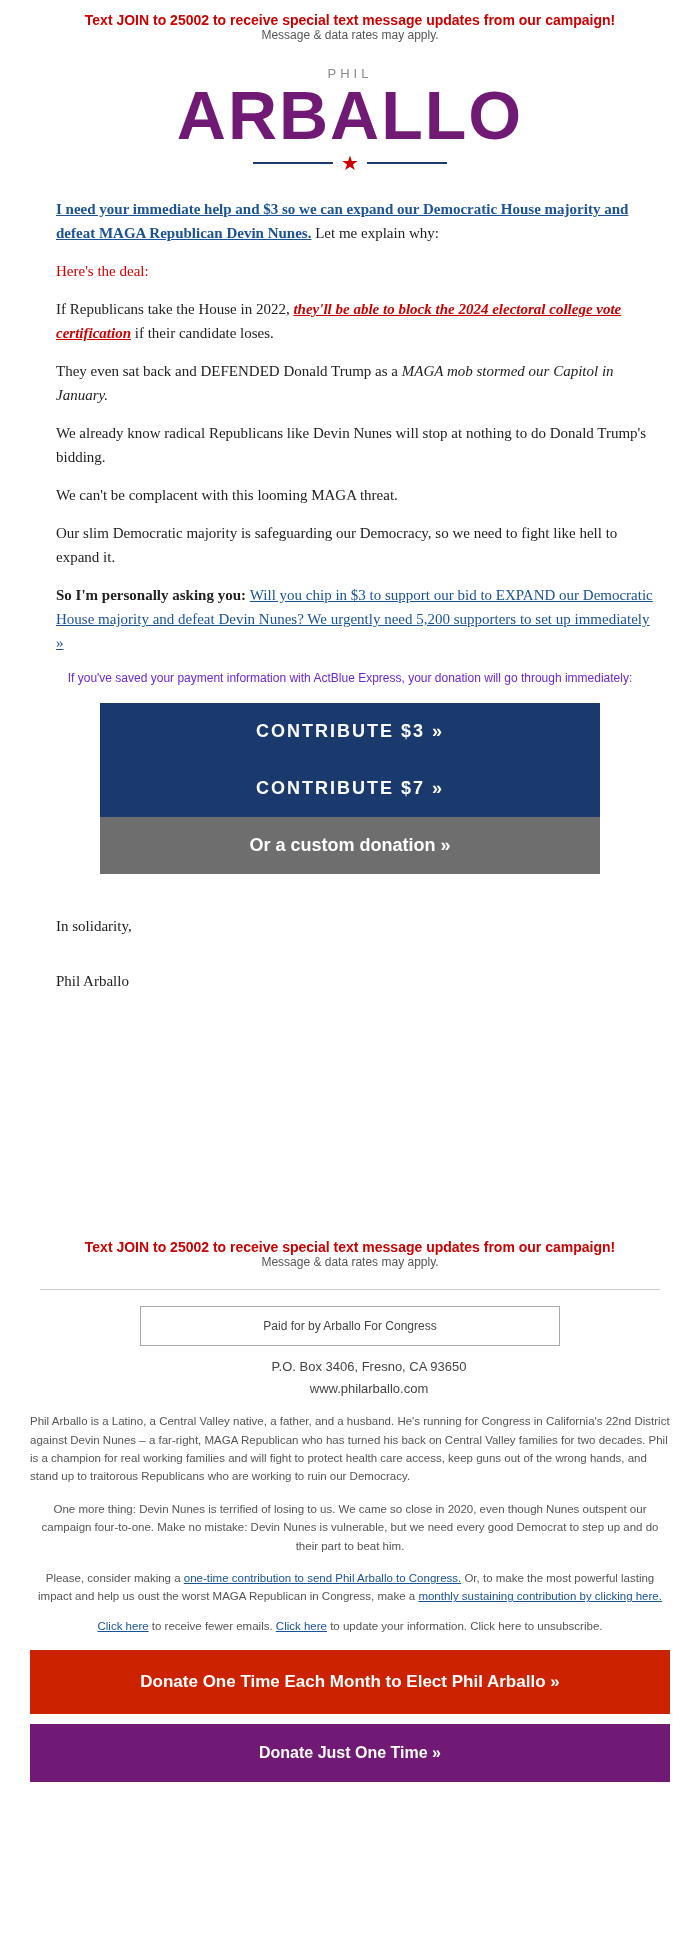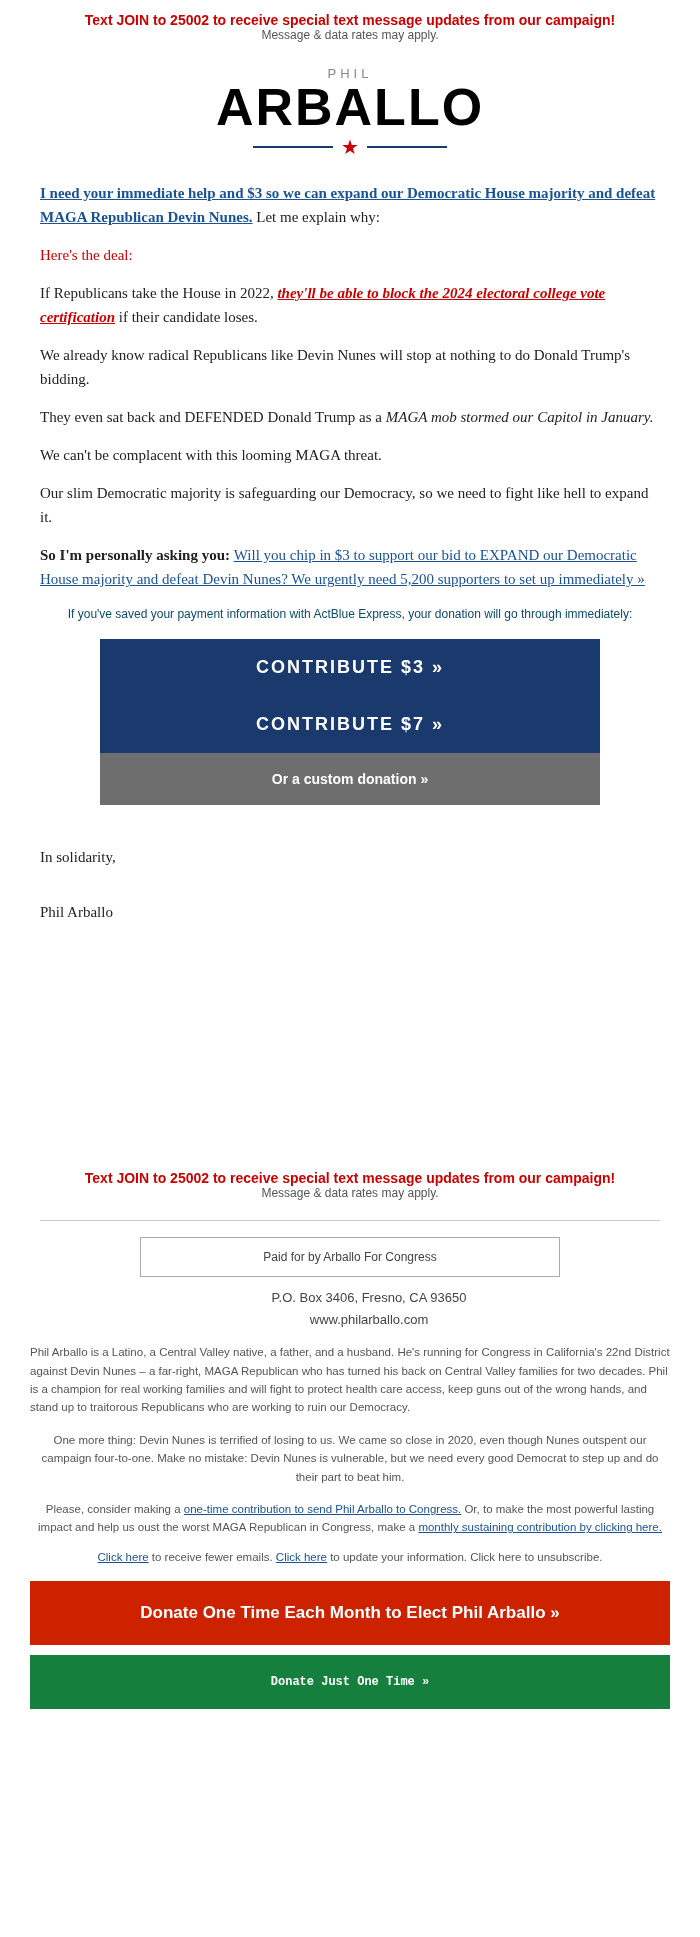--- a/index.html
+++ b/index.html
@@ -35,23 +35,23 @@
     }
     .logo-name-top {
       font-family: Arial, sans-serif;
       font-size: 13px;
       letter-spacing: 4px;
       color: #8a8a8a;
       font-weight: normal;
     }
     .logo-name-main {
       font-family: Arial, sans-serif;
-      font-size: 52px;
+      font-size: 68px;
       font-weight: 900;
-      color: #000000;
+      color: #701a75;
       letter-spacing: 2px;
       line-height: 1;
       position: relative;
     }
     .logo-star-row {
       display: flex;
       justify-content: center;
       align-items: center;
       gap: 0;
       margin: 2px 0;
@@ -81,20 +81,21 @@
     .intro-link {
       color: #1a5296;
       font-weight: bold;
       text-decoration: underline;
       font-family: Georgia, serif;
     }
 
     p {
       margin-bottom: 14px;
       line-height: 1.6;
+      margin-left: 16px;
     }
 
     .deal-label {
       color: #cc0000;
     }
 
     .red-italic-link {
       color: #cc0000;
       font-style: italic;
       font-weight: bold;
@@ -111,21 +112,21 @@
 
     .cta-link {
       color: #1a5296;
       text-decoration: underline;
     }
 
     .actblue-notice {
       text-align: center;
       font-family: Arial, sans-serif;
       font-size: 12px;
-      color: #0c4a6e;
+      color: #6d28d9;
       margin: 0 24px 16px;
       line-height: 1.5;
     }
 
     .buttons-section {
       text-align: center;
       margin: 0 60px 20px;
     }
 
     .btn-contribute-blue {
@@ -142,21 +143,21 @@
       cursor: pointer;
       text-align: center;
     }
 
     .btn-custom {
       display: block;
       width: 100%;
       background: #6e6e6e;
       color: #fff;
       font-family: Arial, sans-serif;
-      font-size: 14px;
+      font-size: 18px;
       font-weight: bold;
       padding: 18px 0;
       border: none;
       cursor: pointer;
       margin-bottom: 12px;
       text-align: center;
     }
 
     .closing-section {
       padding: 0 40px 20px;
@@ -259,24 +260,24 @@
       border: none;
       cursor: pointer;
       margin-bottom: 10px;
       text-align: center;
       line-height: 1.4;
     }
 
     .btn-gray-once {
       display: block;
       width: 100%;
-      background: #15803d;
+      background: #701a75;
       color: #fff;
-      font-family: Liberation Mono, monospace;
-      font-size: 12px;
+      font-family: Liberation Sans, sans-serif;
+      font-size: 16px;
       font-weight: bold;
       padding: 20px 0;
       border: none;
       cursor: pointer;
       text-align: center;
     }
   </style>
 </head>
 <body>
 
@@ -302,25 +303,25 @@
   </p>
 
   <p>
     <span class="deal-label">Here's the deal:</span>
   </p>
 
   <p>
     <span>If Republicans take the House in 2022,</span> <a class="red-italic-link"><span>they'll be able to block the 2024 electoral college vote certification</span></a><span> if their candidate loses.</span>
   </p>
 
+  <p>
+    <span>They even sat back and DEFENDED Donald Trump as a </span><span class="italic-text">MAGA mob stormed our Capitol in January.</span>
+  </p>
+
   <p>We already know radical Republicans like Devin Nunes will stop at nothing to do Donald Trump's bidding.</p>
-
-  <p>
-    <span>They even sat back and DEFENDED Donald Trump as a </span><span class="italic-text">MAGA mob stormed our Capitol in January.</span>
-  </p>
 
   <p>We can't be complacent with this looming MAGA threat.</p>
 
   <p>Our slim Democratic majority is safeguarding our Democracy, so we need to fight like hell to expand it.</p>
 
   <p>
     <span class="bold-text">So I'm personally asking you: </span><a class="cta-link"><span>Will you chip in $3 to support our bid to EXPAND our Democratic House majority and defeat Devin Nunes? We urgently need 5,200 supporters to set up immediately »</span></a>
   </p>
 
   <div class="actblue-notice">If you've saved your payment information with ActBlue Express, your donation will go through immediately:</div>

